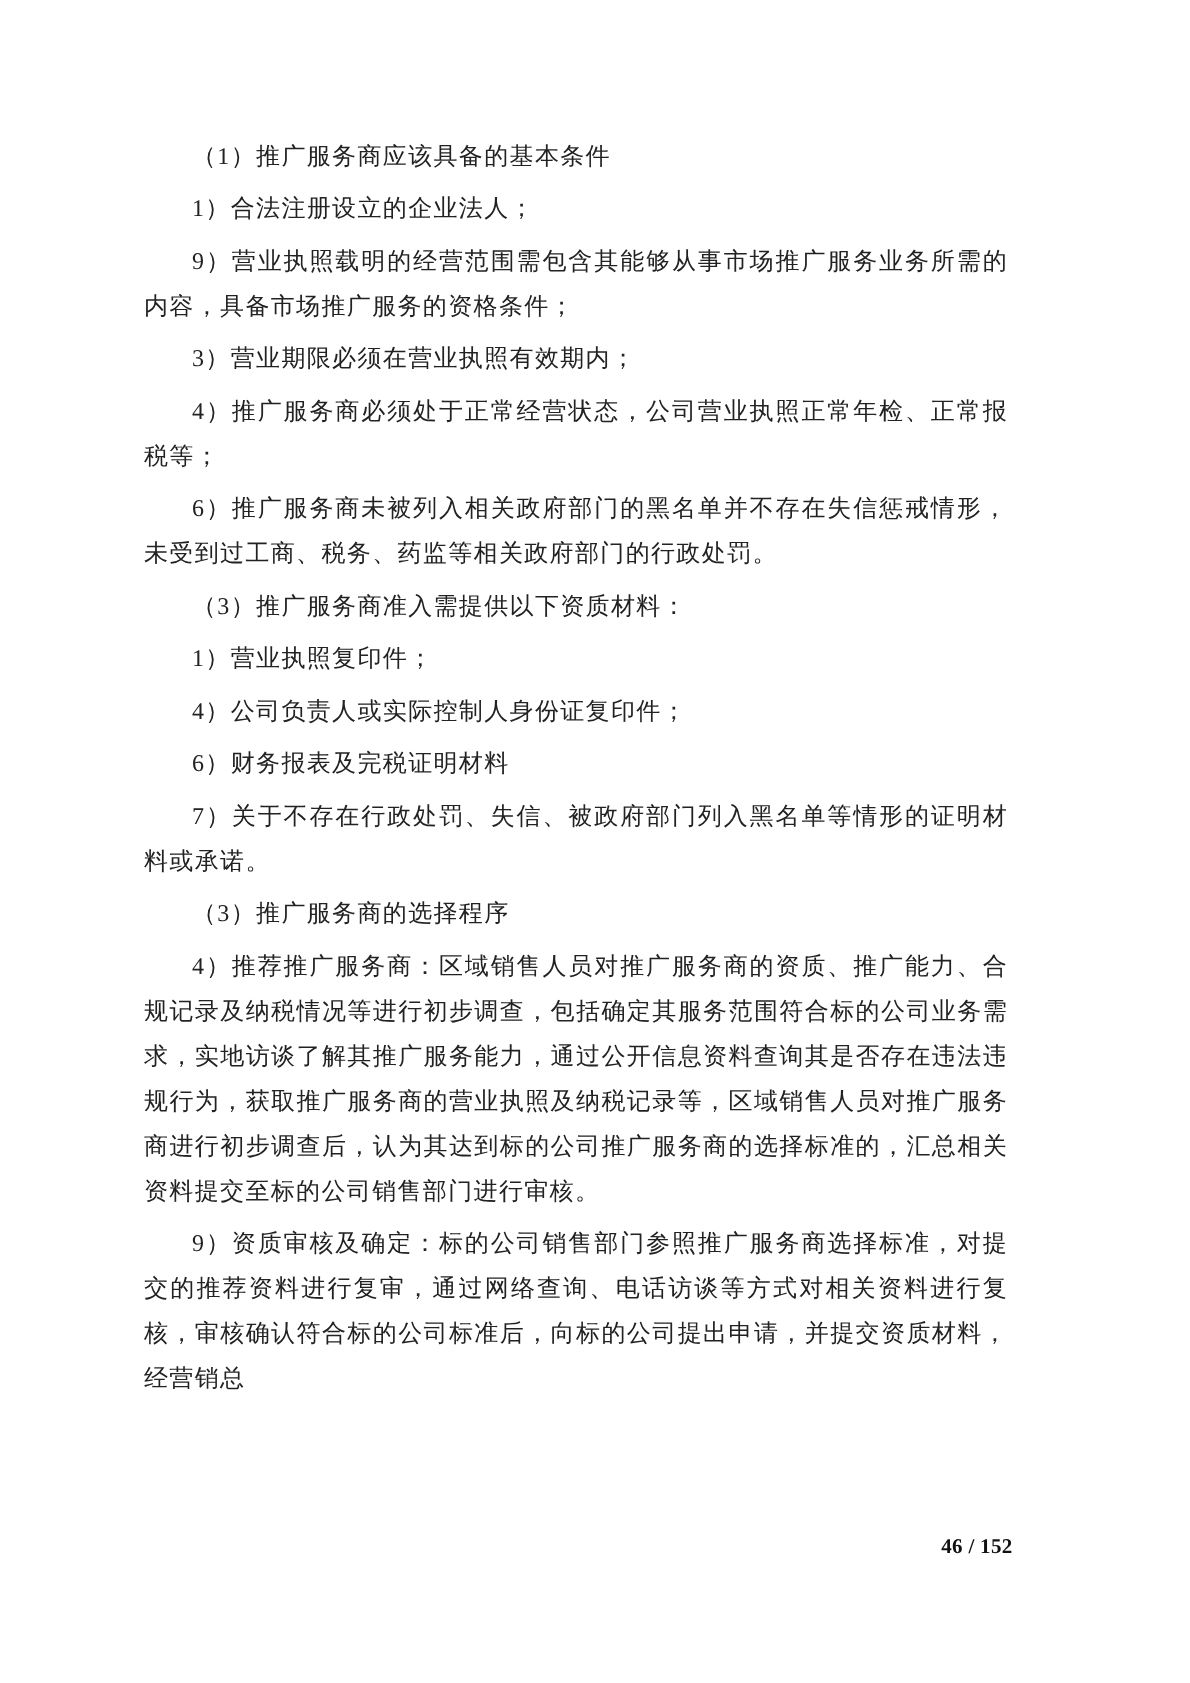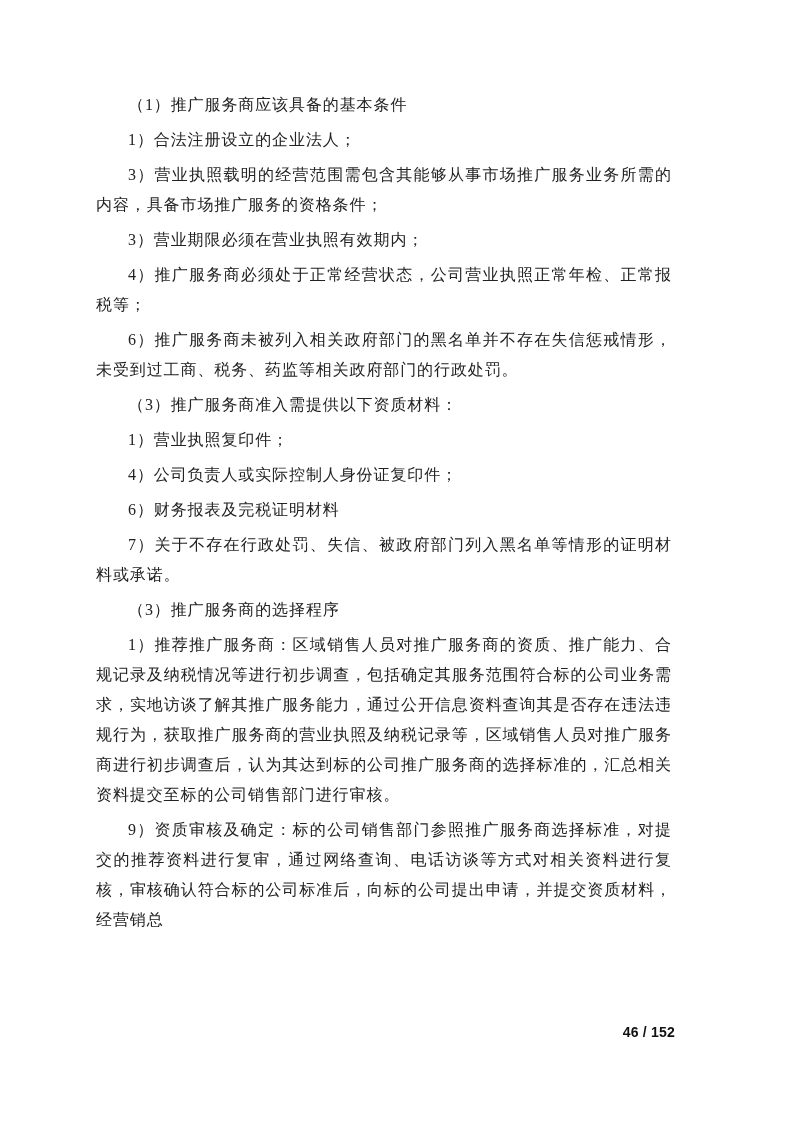--- a/index.html
+++ b/index.html
@@ -31,38 +31,38 @@
     padding: 0;
     text-indent: 2em;
   }
   .footer-pagenum {
     position: absolute;
     top: 1024px;
     right: 118px;
     color: #111111;
     font-size: 14px;
     font-weight: bold;
-    font-family: Liberation Sans, sans-serif;
+    font-family: Liberation Serif, serif;
     letter-spacing: 0.2px;
   }
 </style>
 </head>
 <body>
 
 <div class="page">
   <div class="content">
     <p>（1）推广服务商应该具备的基本条件</p>
     <p>1）合法注册设立的企业法人；</p>
-    <p>3）营业执照载明的经营范围需包含其能够从事市场推广服务业务所需的内容，具备市场推广服务的资格条件；</p>
+    <p>9）营业执照载明的经营范围需包含其能够从事市场推广服务业务所需的内容，具备市场推广服务的资格条件；</p>
     <p>3）营业期限必须在营业执照有效期内；</p>
     <p>4）推广服务商必须处于正常经营状态，公司营业执照正常年检、正常报税等；</p>
     <p>6）推广服务商未被列入相关政府部门的黑名单并不存在失信惩戒情形，未受到过工商、税务、药监等相关政府部门的行政处罚。</p>
     <p>（3）推广服务商准入需提供以下资质材料：</p>
     <p>1）营业执照复印件；</p>
     <p>4）公司负责人或实际控制人身份证复印件；</p>
     <p>6）财务报表及完税证明材料</p>
     <p>7）关于不存在行政处罚、失信、被政府部门列入黑名单等情形的证明材料或承诺。</p>
     <p>（3）推广服务商的选择程序</p>
-    <p>1）推荐推广服务商：区域销售人员对推广服务商的资质、推广能力、合规记录及纳税情况等进行初步调查，包括确定其服务范围符合标的公司业务需求，实地访谈了解其推广服务能力，通过公开信息资料查询其是否存在违法违规行为，获取推广服务商的营业执照及纳税记录等，区域销售人员对推广服务商进行初步调查后，认为其达到标的公司推广服务商的选择标准的，汇总相关资料提交至标的公司销售部门进行审核。</p>
+    <p>4）推荐推广服务商：区域销售人员对推广服务商的资质、推广能力、合规记录及纳税情况等进行初步调查，包括确定其服务范围符合标的公司业务需求，实地访谈了解其推广服务能力，通过公开信息资料查询其是否存在违法违规行为，获取推广服务商的营业执照及纳税记录等，区域销售人员对推广服务商进行初步调查后，认为其达到标的公司推广服务商的选择标准的，汇总相关资料提交至标的公司销售部门进行审核。</p>
     <p>9）资质审核及确定：标的公司销售部门参照推广服务商选择标准，对提交的推荐资料进行复审，通过网络查询、电话访谈等方式对相关资料进行复核，审核确认符合标的公司标准后，向标的公司提出申请，并提交资质材料，经营销总</p>
   </div>
   <div class="footer-pagenum">46 / 152</div>
 </div>
 
 </body></html>

